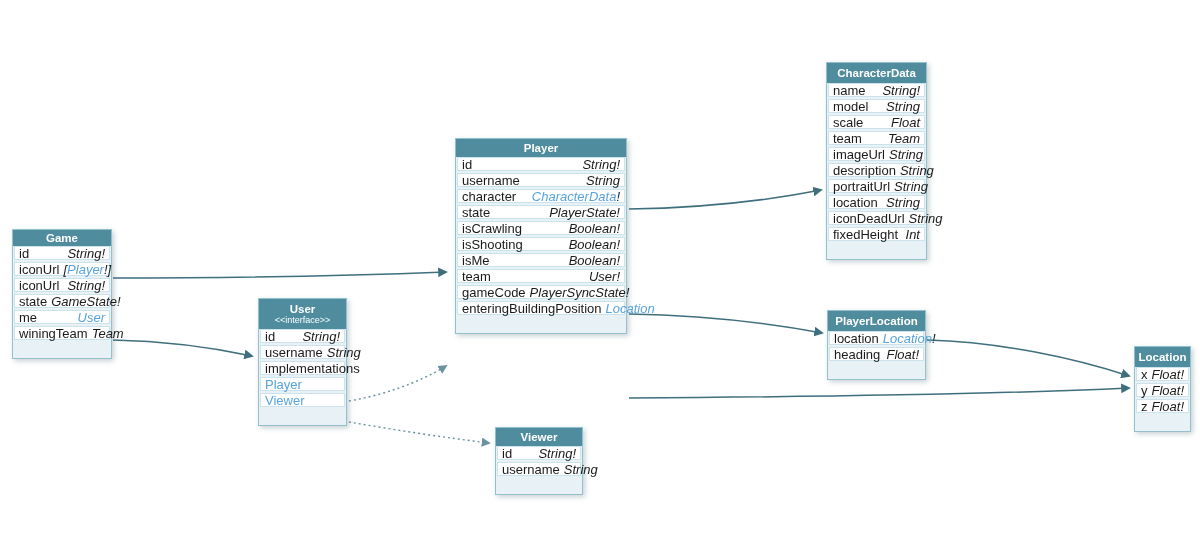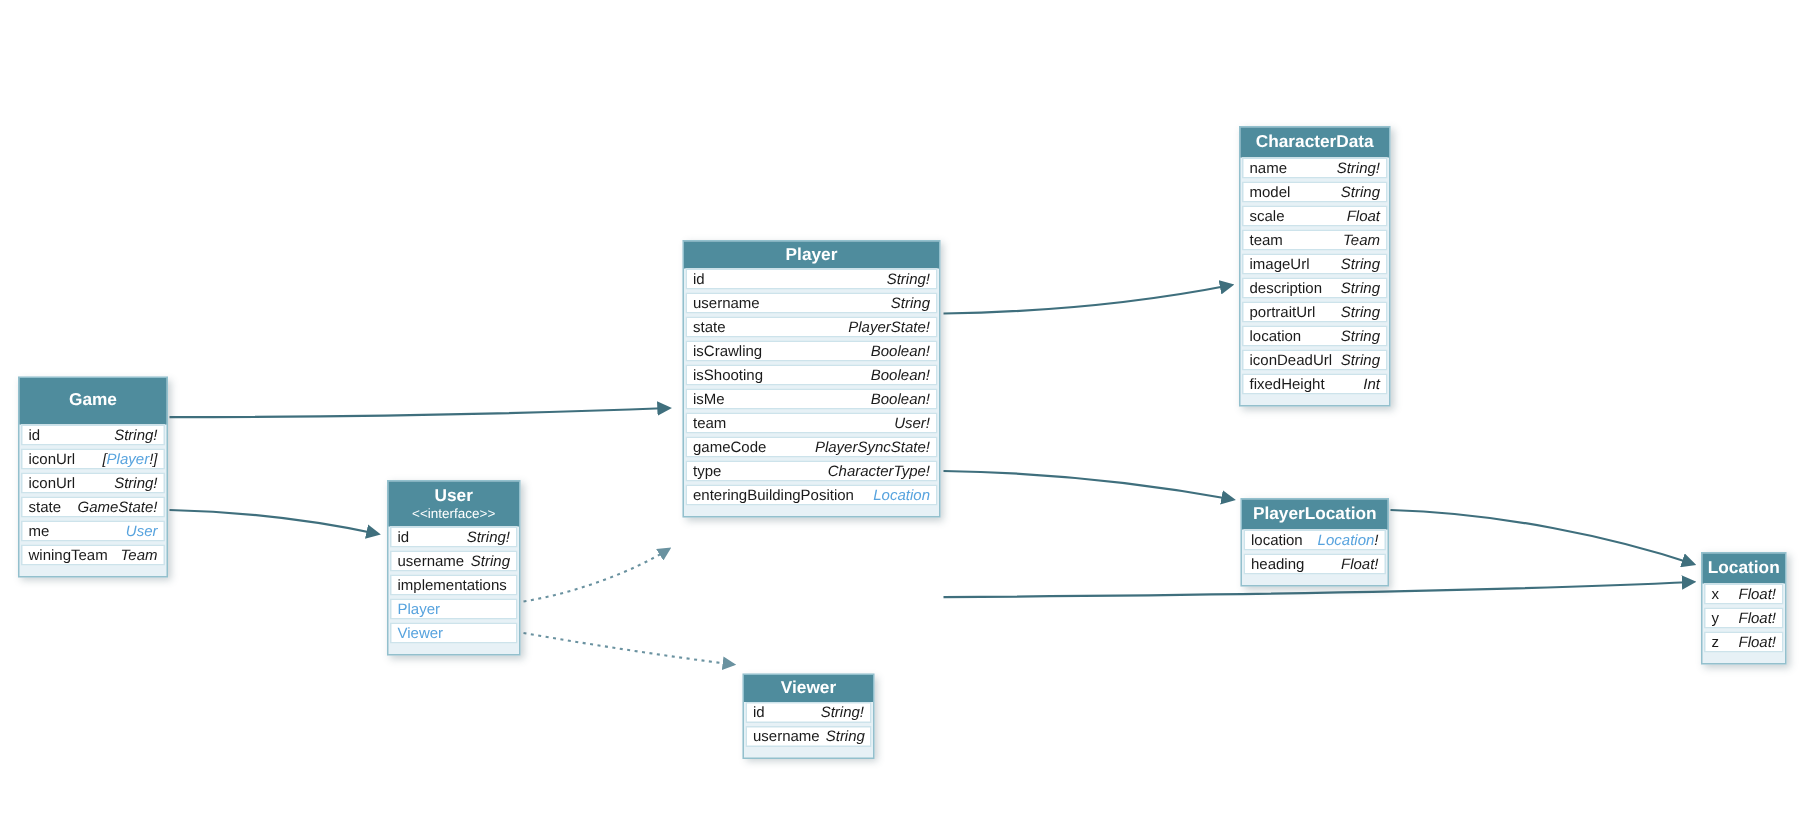--- a/index.html
+++ b/index.html
@@ -6,27 +6,27 @@
     --page-bg:#ffffff; --header-bg:#4f8c9d; --header-text:#ffffff;
     --table-bg:#e7f1f6; --table-border:#93c0cd; --row-bg:#ffffff;
     --row-border:#cde3eb; --text:#1a1a1a; --link:#57a3de;
     --edge:#3f6f7d; --edge-dotted:#6a92a0;
   }
   html,body{margin:0;padding:0;background:var(--page-bg);}
   body{font-family:"Liberation Sans",sans-serif;}
   #canvas{position:relative;width:1200px;height:547px;overflow:hidden;background:var(--page-bg);}
   #edges-svg{position:absolute;left:0;top:0;width:1200px;height:547px;}
   .ttable{position:absolute;box-sizing:border-box;border:1px solid var(--table-border);
-    background:var(--table-bg);box-shadow:2px 2px 5px rgba(60,90,100,0.28);padding-bottom:5px;margin-top:22px;}
+    background:var(--table-bg);box-shadow:2px 2px 5px rgba(60,90,100,0.28);padding-bottom:16px;}
   .thead{background:var(--header-bg);color:var(--header-text);font-weight:bold;font-size:11.5px;
     display:flex;flex-direction:column;align-items:center;justify-content:center;line-height:1.12;}
   .tstereo{font-size:9px;font-weight:normal;}
   .trow{box-sizing:border-box;height:14px;margin:0 1px 2px 1px;display:flex;justify-content:space-between;
     align-items:center;background:var(--row-bg);border:1px solid var(--row-border);padding:0 4px;
-    font-size:10px;color:var(--text);}
+    font-size:13px;color:var(--text);}
   .fname{white-space:nowrap;}
   .ftype{white-space:nowrap;margin-left:4px;font-style:italic;}
   .tlink{color:var(--link);}
   .edge{fill:none;stroke:var(--edge);stroke-width:1.5;}
   .edge.dotted{stroke:var(--edge-dotted);stroke-width:1.4;stroke-dasharray:2 3;}
   .mk-solid{fill:var(--edge);}
   .mk-dotted{fill:var(--edge-dotted);}
 </style>
 </head>
 <body>
@@ -44,21 +44,21 @@
   <path d="M113,278 C250,278 370,275 446,272" class="edge" marker-end="url(#arrow-solid)"></path>
       <path d="M113,340 C160,341 210,347 252,356" class="edge" marker-end="url(#arrow-solid)"></path>
       <path d="M629,209 C700,208 765,201 821,190" class="edge" marker-end="url(#arrow-solid)"></path>
       <path d="M629,314 C700,315 768,323 822,333" class="edge" marker-end="url(#arrow-solid)"></path>
       <path d="M629,398 C800,397 1000,394 1129,388" class="edge" marker-end="url(#arrow-solid)"></path>
       <path d="M927,340 C1000,342 1075,358 1129,376" class="edge" marker-end="url(#arrow-solid)"></path>
       <path d="M349,401 C385,395 422,381 446,366" class="edge dotted" marker-end="url(#arrow-dotted)"></path>
       <path d="M349,422 C395,430 448,438 489,443" class="edge dotted" marker-end="url(#arrow-dotted)"></path>
     </svg>
 <div class="ttable" style="left: 12px; top: 229px; width: 100px;">
-      <div class="thead" style="height: 31px; text-align: right;">
+      <div class="thead" style="height: 16px; text-align: right;">
         <span>Game</span>
       </div>
       <div class="trow">
         <span class="fname">id</span>
         <span class="ftype"><span>String!</span></span>
       </div>
       <div class="trow">
         <span class="fname">iconUrl</span>
         <span class="ftype"><span>[</span><span class="tlink">Player</span><span>!]</span></span>
       </div>
@@ -108,20 +108,24 @@
       </div>
       <div class="trow">
         <span class="fname">id</span>
         <span class="ftype"><span>String!</span></span>
       </div>
       <div class="trow">
         <span class="fname">username</span>
         <span class="ftype"><span>String</span></span>
       </div>
       <div class="trow">
+        <span class="fname">character</span>
+        <span class="ftype"><span class="tlink">CharacterData</span><span>!</span></span>
+      </div>
+      <div class="trow">
         <span class="fname">state</span>
         <span class="ftype"><span>PlayerState!</span></span>
       </div>
       <div class="trow">
         <span class="fname">isCrawling</span>
         <span class="ftype"><span>Boolean!</span></span>
       </div>
       <div class="trow">
         <span class="fname">isShooting</span>
         <span class="ftype"><span>Boolean!</span></span>
@@ -130,24 +134,20 @@
         <span class="fname">isMe</span>
         <span class="ftype"><span>Boolean!</span></span>
       </div>
       <div class="trow">
         <span class="fname">team</span>
         <span class="ftype"><span>User!</span></span>
       </div>
       <div class="trow">
         <span class="fname">gameCode</span>
         <span class="ftype"><span>PlayerSyncState!</span></span>
-      </div>
-      <div class="trow">
-        <span class="fname">type</span>
-        <span class="ftype"><span>CharacterType!</span></span>
       </div>
       <div class="trow">
         <span class="fname">enteringBuildingPosition</span>
         <span class="ftype"><span class="tlink">Location</span></span>
       </div>
     </div>
     <div class="ttable" style="left: 495px; top: 427px; width: 88px;">
       <div class="thead" style="height: 18px;">
         <span>Viewer</span>
       </div>

